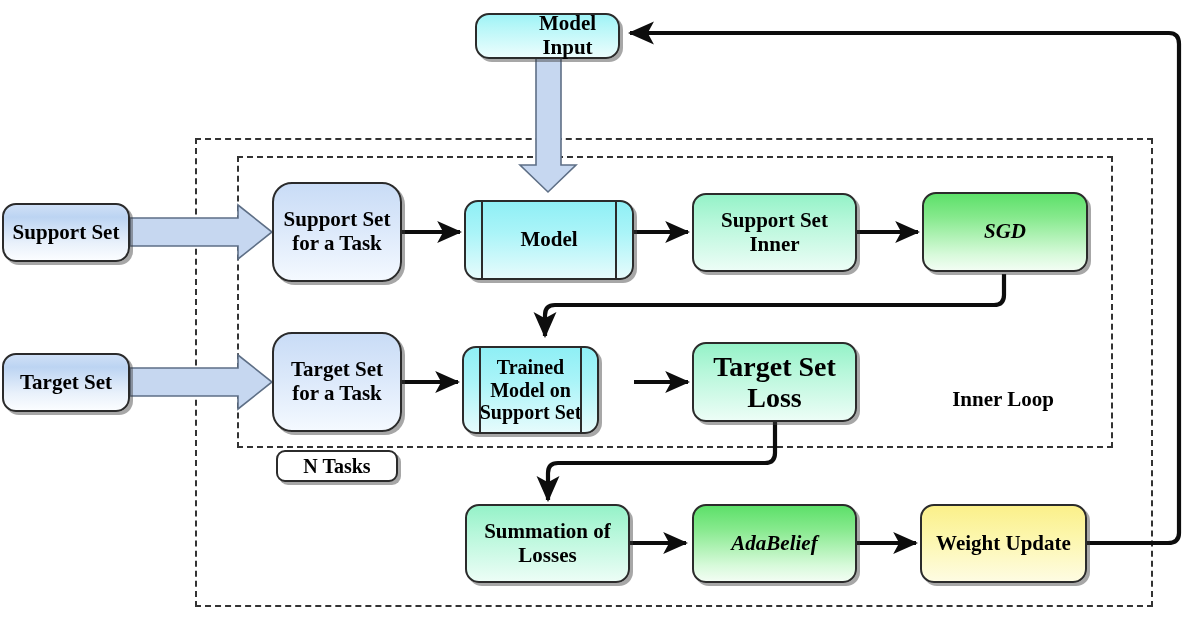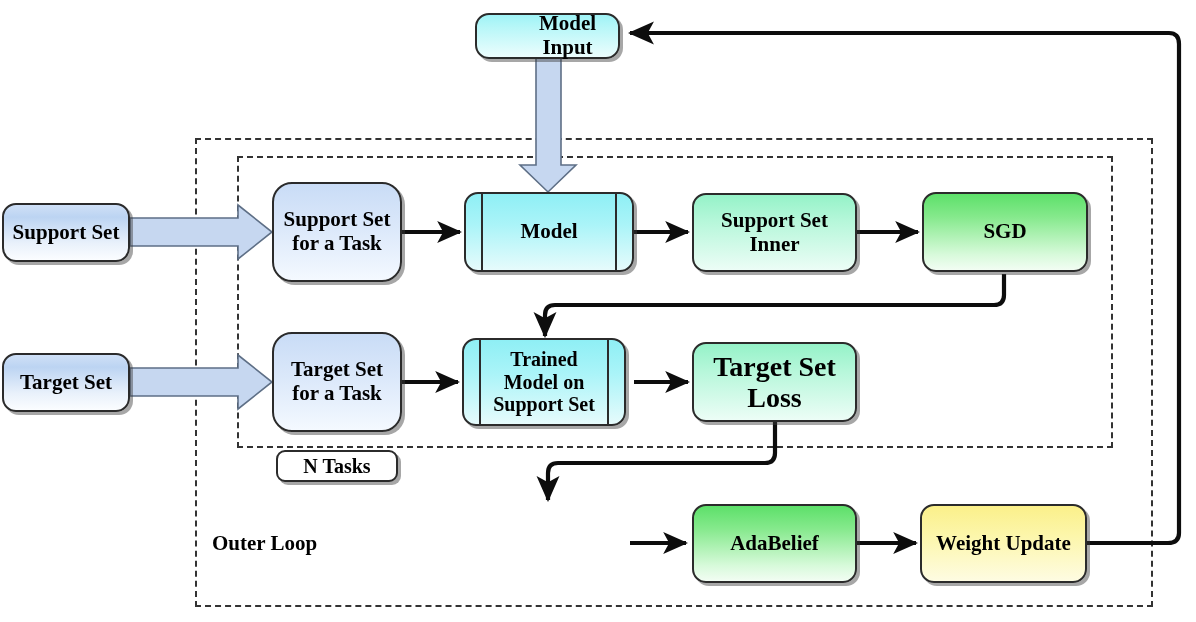--- a/index.html
+++ b/index.html
@@ -32,23 +32,23 @@
     box-shadow: 3px 3px 0px 0px rgba(60,60,60,0.45);
   }
   .r-lg { border-radius: 14px; }
   .r-xl { border-radius: 20px; }
   .r-sm { border-radius: 9px; }
 
   
   .g-blue   { background: linear-gradient(180deg, #cfe0f7 0%, #bcd4f2 22%, #e9f1fb 70%, #fbfdff 100%); }
   .g-blue2  { background: linear-gradient(180deg, #c9dcf6 0%, #dbe8fa 45%, #f4f9ff 100%); }
   .g-cyan   { background: linear-gradient(180deg, #9ff3f6 0%, #b8f7f8 30%, #ecfdfd 100%); padding-left: 40px; }
-  .g-cyan-s { background: linear-gradient(180deg, #8fefF5 0%, #aaf4f8 40%, #e6fbfc 100%); }
+  .g-cyan-s { background: linear-gradient(180deg, #8fefF5 0%, #aaf4f8 40%, #e6fbfc 100%); margin-top: 8px; }
   .g-mint   { background: linear-gradient(180deg, #95f2c8 0%, #b6f7da 35%, #ecfdf6 100%); }
-  .g-green  { background: linear-gradient(180deg, #5de06a 0%, #85e98c 30%, #d8fadb 80%, #f2fdf3 100%); }
+  .g-green  { background: linear-gradient(180deg, #5de06a 0%, #85e98c 30%, #d8fadb 80%, #f2fdf3 100%); font-style: italic; }
   .g-yellow { background: linear-gradient(180deg, #fbf08a 0%, #fcf6ab 40%, #fefce2 100%); }
   .g-white  { background: #ffffff; }
 
   
   .proc::before, .proc::after {
     content: "";
     position: absolute;
     top: -2px;
     bottom: -2px;
     width: 0;
@@ -85,25 +85,25 @@
 </style>
 </head>
 <body>
 
 <div id="canvas">
 
   <div class="dashbox" style="left:195px; top:138px; width:958px; height:469px;"></div>
 
   <div class="dashbox" style="left:237px; top:156px; width:876px; height:292px;"></div>
 
-
-  <div class="looplabel" style="left:212px; top:530px; width:130px; font-size:21px; text-align:left;">
-    <span>Outer</span>
+  <div class="looplabel" style="left:938px; top:386px; width:130px; font-size:21px;">
+    <span>Inner</span>
     <span>Loop</span>
   </div>
+
 
   <svg class="lines" viewBox="0 0 1196 622">
     <defs>
       <marker id="ah" viewBox="0 0 10 10" refX="9.2" refY="5" markerWidth="6.2" markerHeight="6.2" orient="auto-start-reverse">
         <path d="M 0 0.6 L 10 5 L 0 9.4 L 2.4 5 Z" fill="#0d0d0d"></path>
       </marker>
     </defs>
 
     <line x1="402" y1="232" x2="460" y2="232" stroke="#0d0d0d" stroke-width="4" marker-end="url(#ah)"></line>
 
@@ -160,30 +160,34 @@
 
   <div class="node r-lg shadow g-mint" style="left:692px; top:193px; width:165px; height:79px; font-size:21px; flex-direction:column;">
     <span>Support Set</span>
     <span>Inner</span>
   </div>
 
   <div class="node r-lg shadow g-green" style="left:922px; top:192px; width:166px; height:80px; font-size:21px;">
     <span>SGD</span>
   </div>
 
-  <div class="node r-lg shadow g-cyan-s proc" style="left:462px; top:338px; width:164px; height:88px; font-size:20px; flex-direction:column;">
+  <div class="node r-lg shadow g-cyan-s proc" style="left:462px; top:338px; width:137px; height:88px; font-size:20px; flex-direction:column;">
     <span>Trained</span>
     <span>Model on</span>
     <span>Support Set</span>
   </div>
 
   <div class="node r-lg shadow g-mint" style="left:692px; top:342px; width:165px; height:80px; font-size:28px;">
     <span>Target Set Loss</span>
   </div>
 
+  <div class="node r-lg shadow g-mint" style="left:465px; top:504px; width:165px; height:79px; font-size:21px; flex-direction:column;">
+    <span>Summation of</span>
+    <span>Losses</span>
+  </div>
 
   <div class="node r-lg shadow g-green" style="left:692px; top:504px; width:165px; height:79px; font-size:21px;">
     <span>AdaBelief</span>
   </div>
 
   <div class="node r-lg shadow g-yellow" style="left:920px; top:504px; width:167px; height:79px; font-size:21px;">
     <span>Weight Update</span>
   </div>
 
   <div class="node r-sm shadow g-white" style="left:276px; top:450px; width:122px; height:32px; font-size:20px;">

